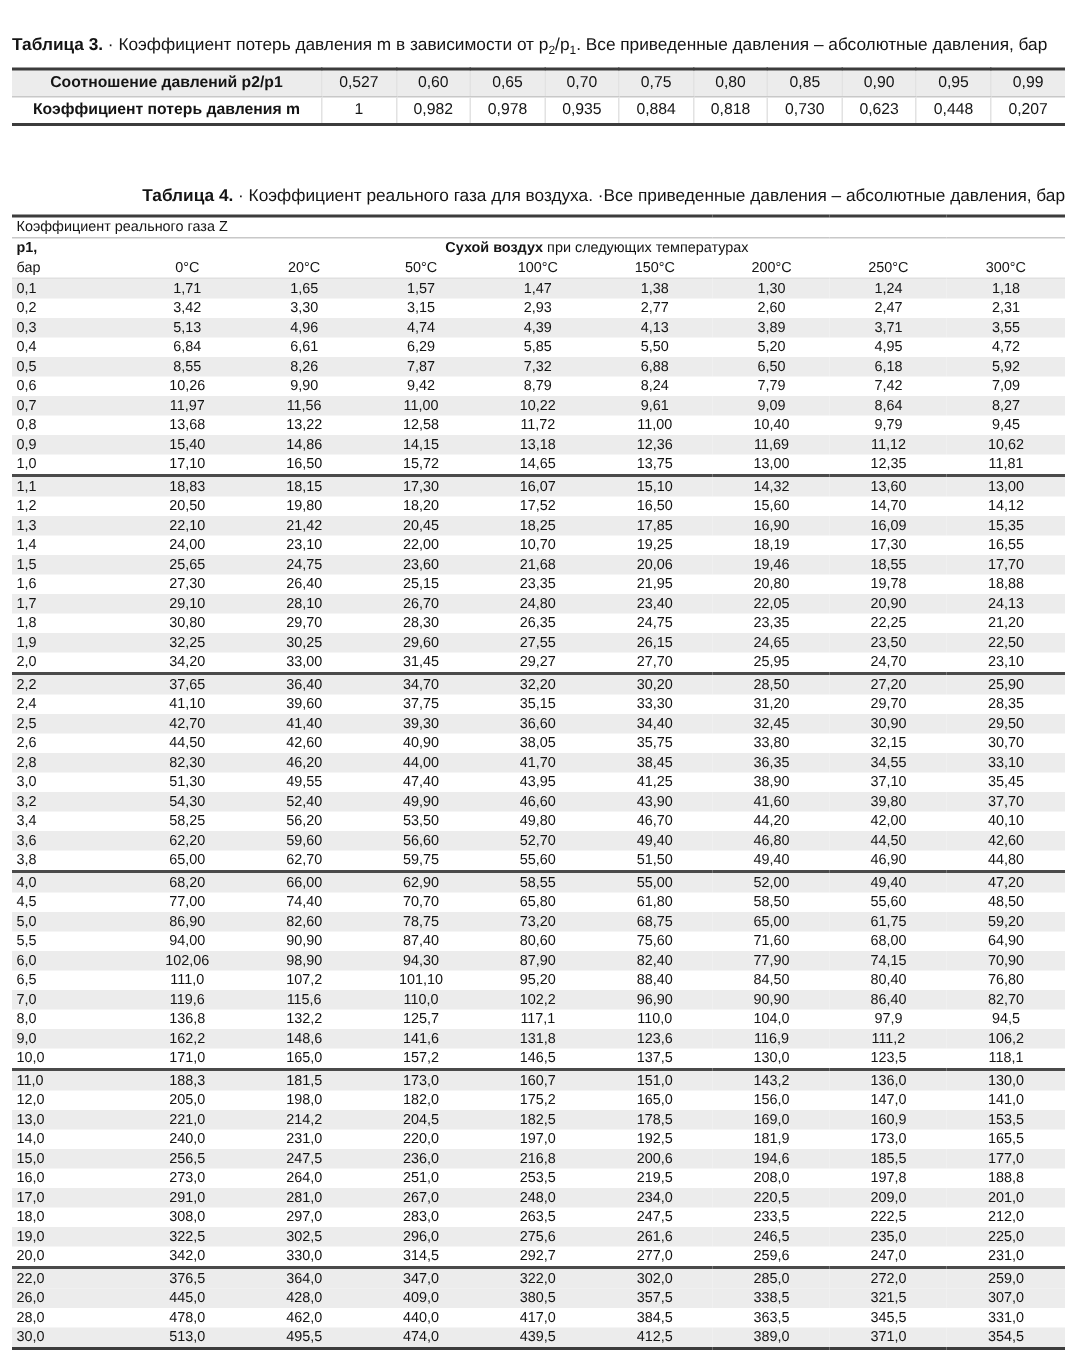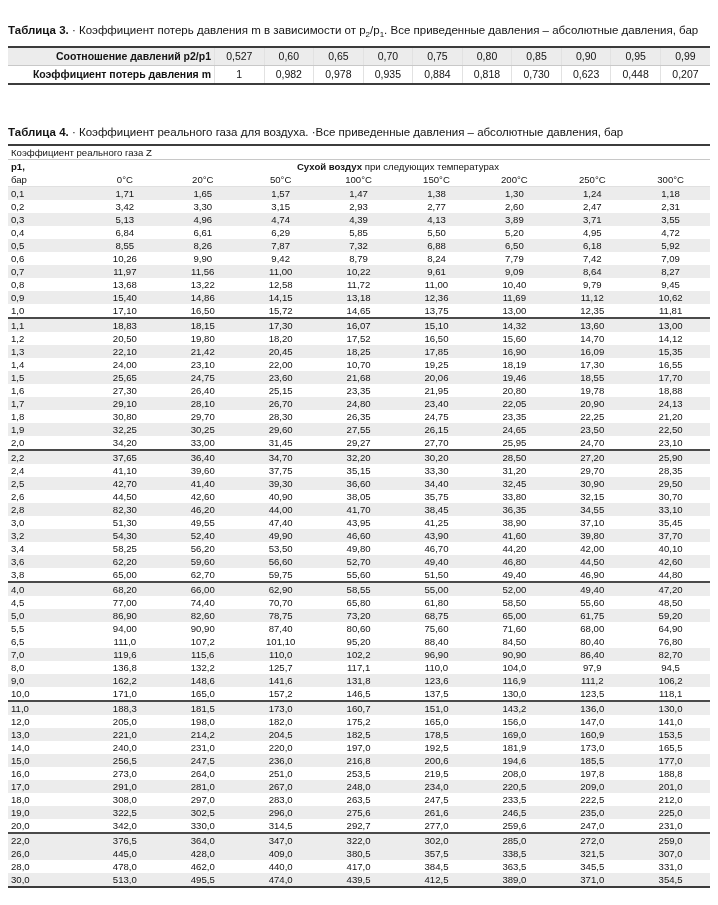--- a/index.html
+++ b/index.html
@@ -14,27 +14,27 @@
   sub{font-size:8px;}
 
   table{border-collapse:collapse;table-layout:fixed;width:702px;}
 
   
   .t3{
     font-size:10.5px;margin-top:5px;
     border-top:2px solid #3c3c3c;border-bottom:2px solid #3c3c3c;
   }
   .t3 td{padding:0 3px;height:17px;line-height:16px;}
-  .t3 .lbl{width:200px;font-weight:bold;text-align:right;}
+  .t3 .lbl{width:200px;font-weight:bold;text-align:center;}
   .t3 .val{text-align:center;border-left:1px solid #e2e2e2;}
   .t3 tr.band{background:#ececec;}
   .t3 tr.rowline td{border-bottom:1px solid #c8c8c8;}
 
   
-  .t4title{margin-top:40px;}
+  .t4title{margin-top:40px;text-align:right;}
   .t4{
     font-size:9.6px;margin-top:4px;
     border-top:2px solid #3c3c3c;border-bottom:2px solid #3c3c3c;
   }
   .t4 td{padding:0 3px;height:13px;line-height:12px;}
   .t4 td:first-child{width:62px;text-align:left;}
   .t4 .num{text-align:center;}
   .t4 tr.band{background:#ececec;}
   .t4 .zrow td{border-bottom:1px solid #c8c8c8;}
   .t4 .air{text-align:center;}
@@ -470,20 +470,31 @@
           <td class="p">5,5</td>
           <td class="num">94,00</td>
           <td class="num">90,90</td>
           <td class="num">87,40</td>
           <td class="num">80,60</td>
           <td class="num">75,60</td>
           <td class="num">71,60</td>
           <td class="num">68,00</td>
           <td class="num">64,90</td>
         </tr>
+        <tr class="band">
+          <td class="p">6,0</td>
+          <td class="num">102,06</td>
+          <td class="num">98,90</td>
+          <td class="num">94,30</td>
+          <td class="num">87,90</td>
+          <td class="num">82,40</td>
+          <td class="num">77,90</td>
+          <td class="num">74,15</td>
+          <td class="num">70,90</td>
+        </tr>
         <tr>
           <td class="p">6,5</td>
           <td class="num">111,0</td>
           <td class="num">107,2</td>
           <td class="num">101,10</td>
           <td class="num">95,20</td>
           <td class="num">88,40</td>
           <td class="num">84,50</td>
           <td class="num">80,40</td>
           <td class="num">76,80</td>

